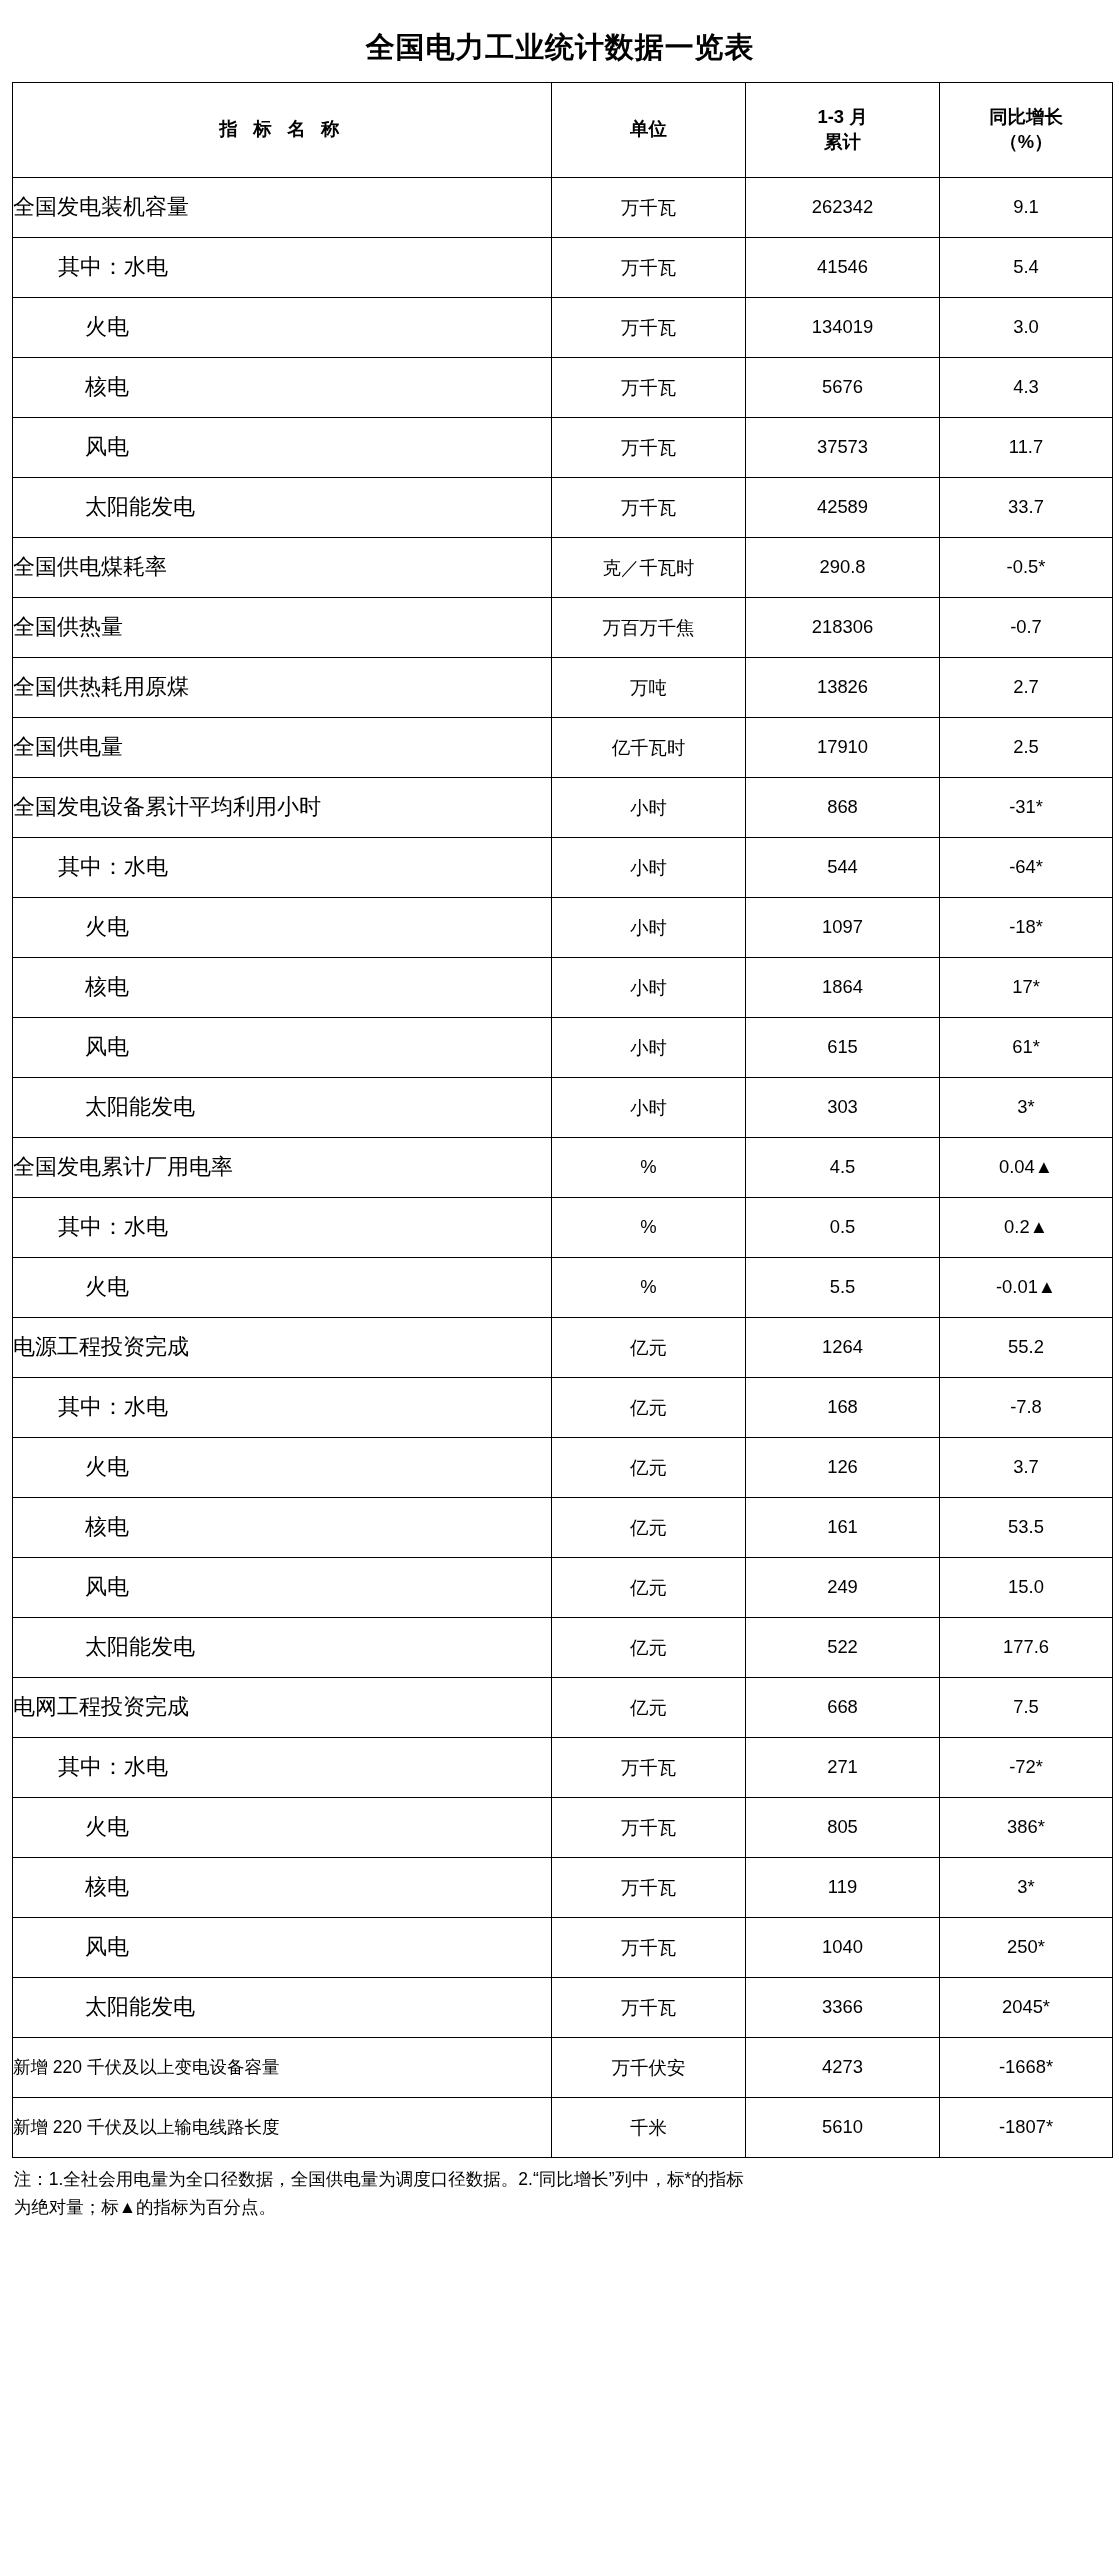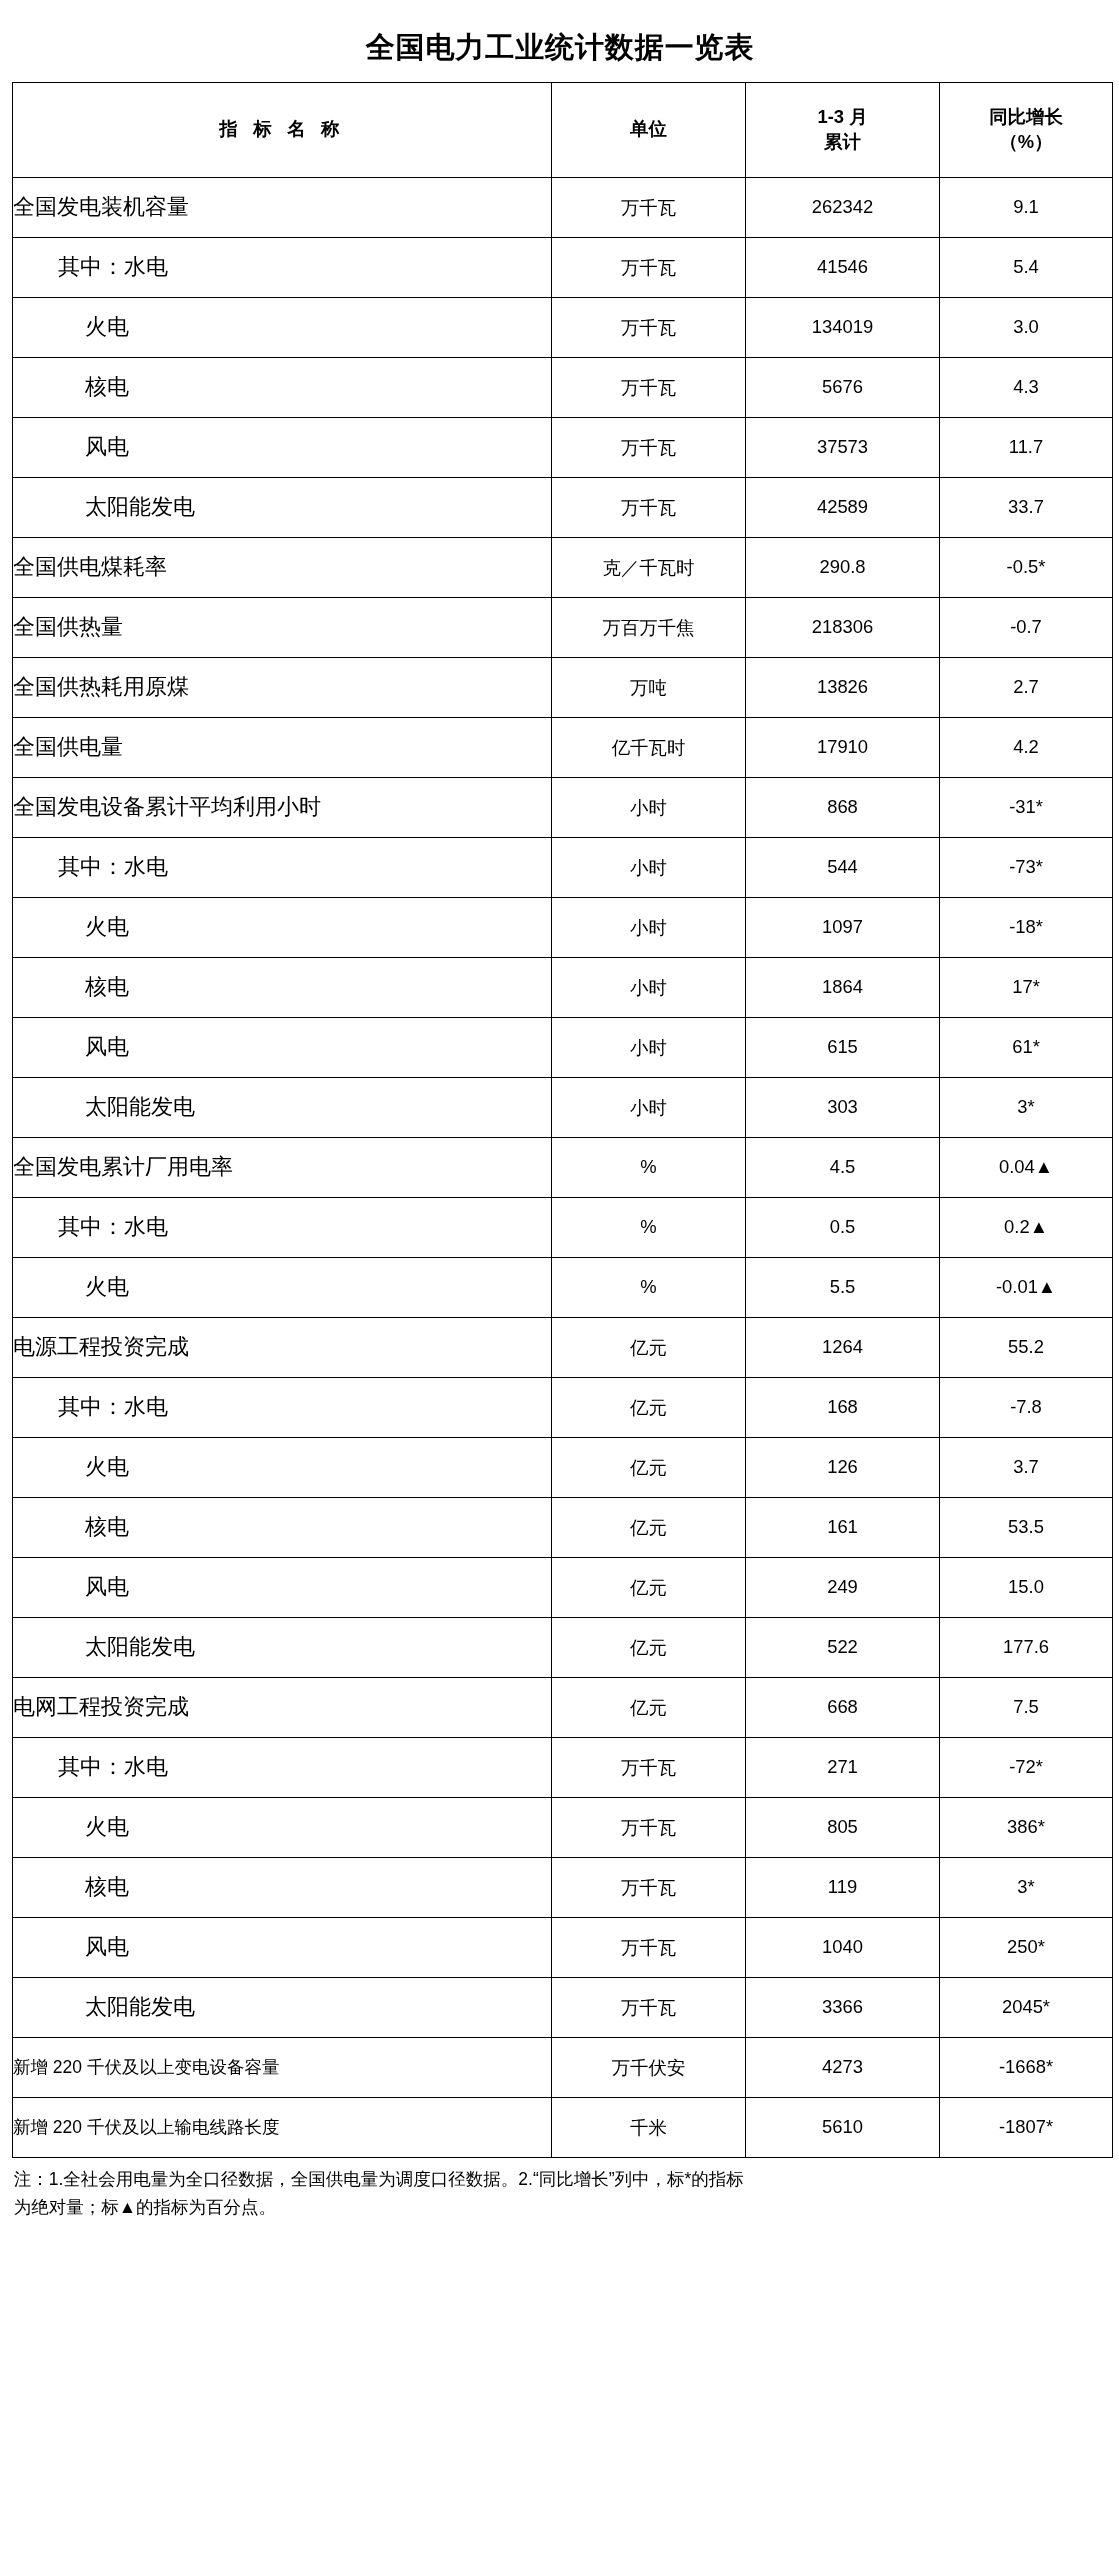--- a/index.html
+++ b/index.html
@@ -172,33 +172,33 @@
           <tr>
             <td class="cell-name">全国供热耗用原煤</td>
             <td class="cell-unit">万吨</td>
             <td class="cell-val">13826</td>
             <td class="cell-chg">2.7</td>
           </tr>
           <tr>
             <td class="cell-name">全国供电量</td>
             <td class="cell-unit">亿千瓦时</td>
             <td class="cell-val">17910</td>
-            <td class="cell-chg">4.2</td>
+            <td class="cell-chg">2.5</td>
           </tr>
           <tr>
             <td class="cell-name">全国发电设备累计平均利用小时</td>
             <td class="cell-unit">小时</td>
             <td class="cell-val">868</td>
             <td class="cell-chg">-31*</td>
           </tr>
           <tr>
             <td class="cell-name lvl1">其中：水电</td>
             <td class="cell-unit">小时</td>
             <td class="cell-val">544</td>
-            <td class="cell-chg">-73*</td>
+            <td class="cell-chg">-64*</td>
           </tr>
           <tr>
             <td class="cell-name lvl2">火电</td>
             <td class="cell-unit">小时</td>
             <td class="cell-val">1097</td>
             <td class="cell-chg">-18*</td>
           </tr>
           <tr>
             <td class="cell-name lvl2">核电</td>
             <td class="cell-unit">小时</td>

